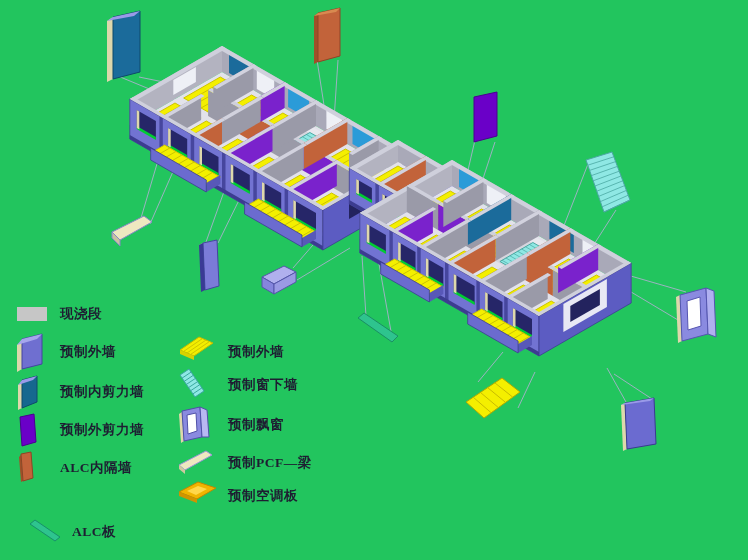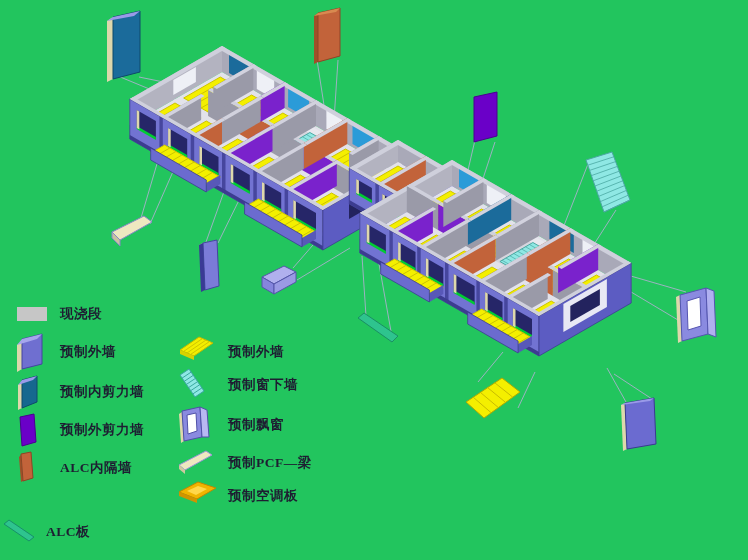--- a/index.html
+++ b/index.html
@@ -500,21 +500,21 @@
       <span class="licon">
         <svg width="46" height="44">
           <polygon points="5,11 7,9 9,35 7,36" fill="#a05028"></polygon>
           <polygon points="7,8 17,6 19,32 9,35" stroke="#8f4426" fill="#c2633a"></polygon>
         </svg>
         </span>
       <span class="llabel">ALC内隔墙</span>
     </div>
 
 
-    <div class="lrow left" style="left:0;top:510px">
+    <div class="lrow left" style="left:26px;top:510px">
       <span class="licon">
         <svg width="46" height="44">
           <polygon points="4,14 9,10 34,27 29,31" stroke="#17906a" fill="#2ec48e"></polygon>
         </svg>
         </span>
       <span class="llabel">ALC板</span>
     </div>
 
     <div class="lrow right" style="left:176px;top:330px">
       <span class="licon">

